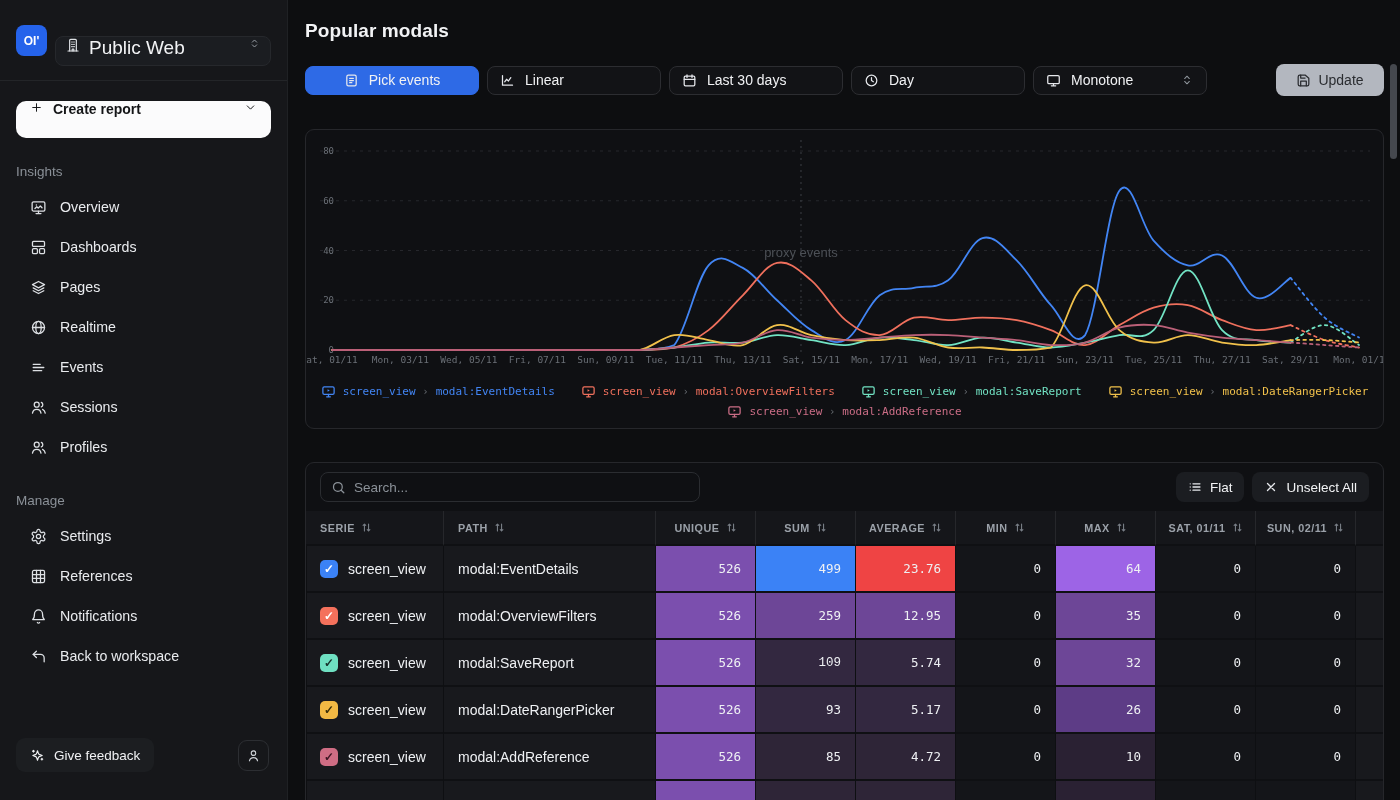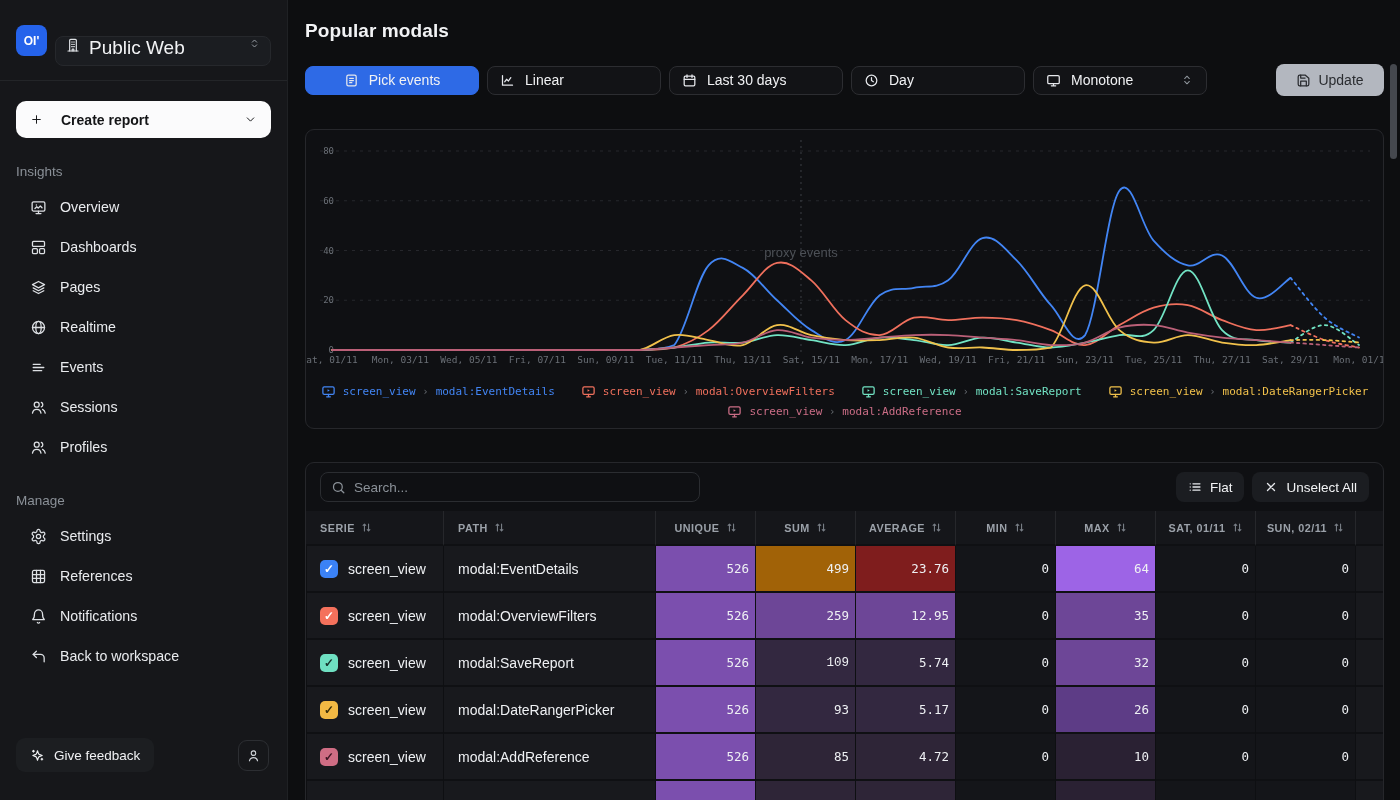--- a/index.html
+++ b/index.html
@@ -8,21 +8,21 @@
   .app { display:flex; width:1400px; height:800px; position:relative; }
 
   
   .sidebar { width:288px; height:800px; background:#16171a; border-right:1px solid #1f2124; display:flex; flex-direction:column; flex:0 0 288px; }
   .side-top { display:flex; align-items:center; gap:8px; padding:15px 16px 14px; }
   .logo { width:31px; height:31px; border-radius:8px; background:#2563eb; color:#fff; font-weight:800; font-size:12px; display:flex; align-items:center; justify-content:center; letter-spacing:0; }
   .workspace { flex:1; height:30px; background:#1b1d21; border:1px solid #26282c; border-radius:8px; display:flex; align-items:flex-start; gap:8px; padding:0 9px; color:#f2f3f5; font-size:19px; font-weight:500; cursor:pointer;margin-top:21px; }
   .workspace .icn { color:#dfe2e6; }
   .workspace .caret { margin-left:auto; color:#9aa0a8; }
   .side-divider { border-bottom:1px solid #232528; }
-  .create-report { margin:20px 16px 0; height:37px; background:#fbfbfc; color:#141517; border:none; border-radius:10px; display:flex; align-items:center; gap:18px; padding:0 14px; font-size:14px; font-weight:600; font-family:inherit; cursor:pointer; }
+  .create-report { margin:20px 16px 0; height:37px; background:#fbfbfc; color:#141517; border:none; border-radius:10px; display:flex; gap:10px; padding:0 14px; font-size:14px; font-weight:600; font-family:inherit; cursor:pointer; }
   .create-report .caret { margin-left:auto; }
   .section-label { margin:26px 16px 8px; color:#8a9097; font-size:13.5px; }
   .nav-item { height:40px; display:flex; align-items:center; gap:13px; padding:0 16px 0 30px; font-size:14.2px; color:#e9ebee; cursor:pointer; }
   .nav-icn { color:#dde0e4; }
   .side-footer { margin-top:auto; display:flex; align-items:center; justify-content:space-between; padding:14px 18px 28px 16px; }
   .feedback-btn { height:34px; background:#1c1e21; border:none; border-radius:9px; display:flex; align-items:center; gap:9px; padding:0 14px; color:#f0f1f3; font-size:13.5px; font-family:inherit; cursor:pointer; }
   .avatar-btn { width:31px; height:31px; border:1px solid #2c2e32; background:transparent; border-radius:9px; display:flex; align-items:center; justify-content:center; color:#cfd3d8; cursor:pointer; }
 
   .icn { display:inline-flex; width:16px; height:16px; flex:0 0 auto; }
   .icn svg { width:100%; height:100%; }
@@ -60,21 +60,21 @@
   .flat-btn, .unselect-btn { height:30px; background:#1b1d21; border:none; border-radius:8px; display:flex; align-items:center; gap:8px; padding:0 12px; color:#f2f3f5; font-size:13.5px; font-family:inherit; cursor:pointer; }
   .flat-btn .icn, .unselect-btn .icn { width:14px; height:14px; color:#e6e8ec; }
 
   .grid-table { display:grid; grid-template-columns:137px 212px 100px 100px 100px 100px 100px 100px 100px 1fr; }
   .th { height:35px; background:#15161a; display:flex; align-items:center; gap:6px; font-size:10.8px; font-weight:700; letter-spacing:.5px; color:#9ba1a9; padding-left:14px; border-bottom:2px solid #0f1013; cursor:pointer; }
   .th.num-h { justify-content:center; padding-left:0; }
   .th:not(:first-child) { border-left:1px solid #26272b; }
   .th .sort { width:11px; height:11px; color:#787e86; }
   .td { height:47px; background:#18191d; border-bottom:2px solid #0f1013; display:flex; align-items:center; font-size:14px; color:#eef0f3; }
   .td:not(:first-child) { border-left:1px solid #0e0f12; }
-  .td.num { justify-content:flex-end; padding-right:6px; font-family:"DejaVu Sans Mono", monospace; font-size:12.5px; }
+  .td.num { justify-content:flex-end; padding-right:14px; font-family:"DejaVu Sans Mono", monospace; font-size:12.5px; }
   .td.plain { background:#141519; }
   .serie-cell { gap:10px; padding-left:13px; }
   .path-cell { padding-left:14px; }
   .checkbox { width:18px; height:18px; border-radius:5px; display:flex; align-items:center; justify-content:center; font-size:12px; font-weight:700; cursor:pointer; }
 
   .scrollbar-thumb { position:absolute; right:3px; top:64px; width:7px; height:95px; background:#45484e; border-radius:4px; }
 </style>
 </head>
 <body>
 
@@ -539,22 +539,22 @@
           </div>
           <div class="th"></div>
           <div class="td serie-cell">
             <span class="checkbox" style="background: rgb(59, 130, 246); color: rgb(255, 255, 255);">✓</span>
             <span>screen_view</span>
           </div>
           <div class="td path-cell">
             <span>modal:EventDetails</span>
           </div>
           <div class="td num" style="background: rgb(123, 79, 174);">526</div>
-          <div class="td num" style="background: #a16207;">499</div>
-          <div class="td num" style="background: #7f1d1d;">23.76</div>
+          <div class="td num" style="background: #3b82f6;">499</div>
+          <div class="td num" style="background: #ef4444;">23.76</div>
           <div class="td num plain">0</div>
           <div class="td num" style="background: rgb(157, 100, 230);">64</div>
           <div class="td num plain">0</div>
           <div class="td num plain">0</div>
           <div class="td"></div>
           <div class="td serie-cell">
             <span class="checkbox" style="background: rgb(244, 113, 92); color: rgb(255, 255, 255);">✓</span>
             <span>screen_view</span>
           </div>
           <div class="td path-cell">

